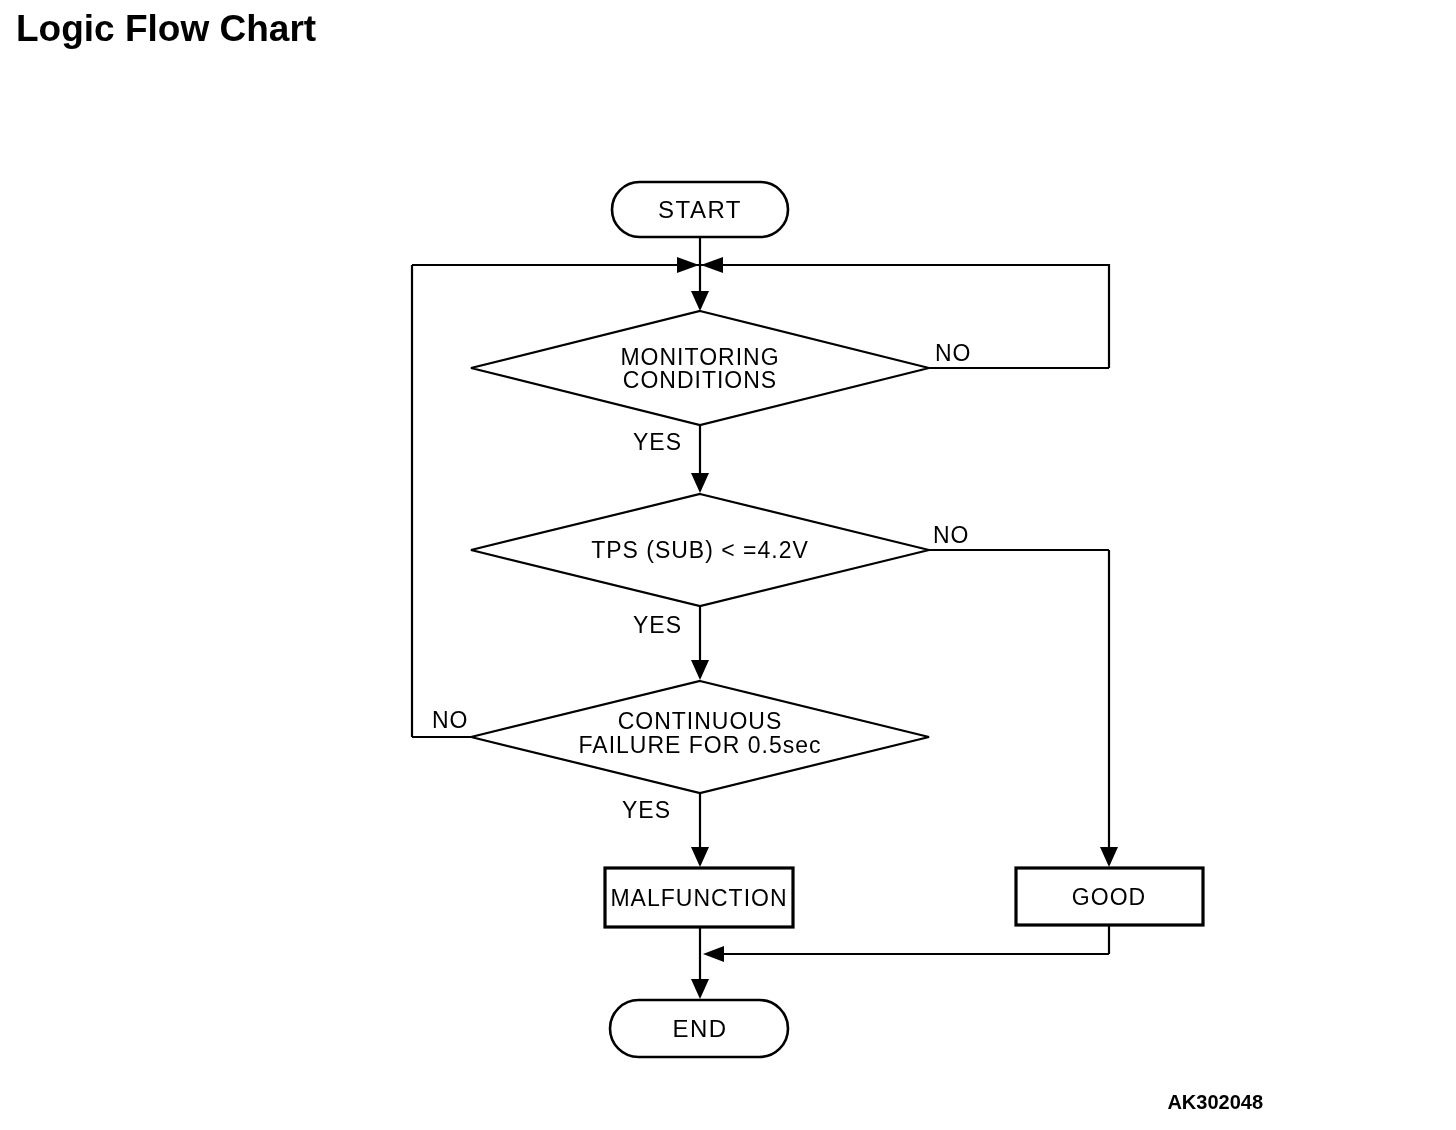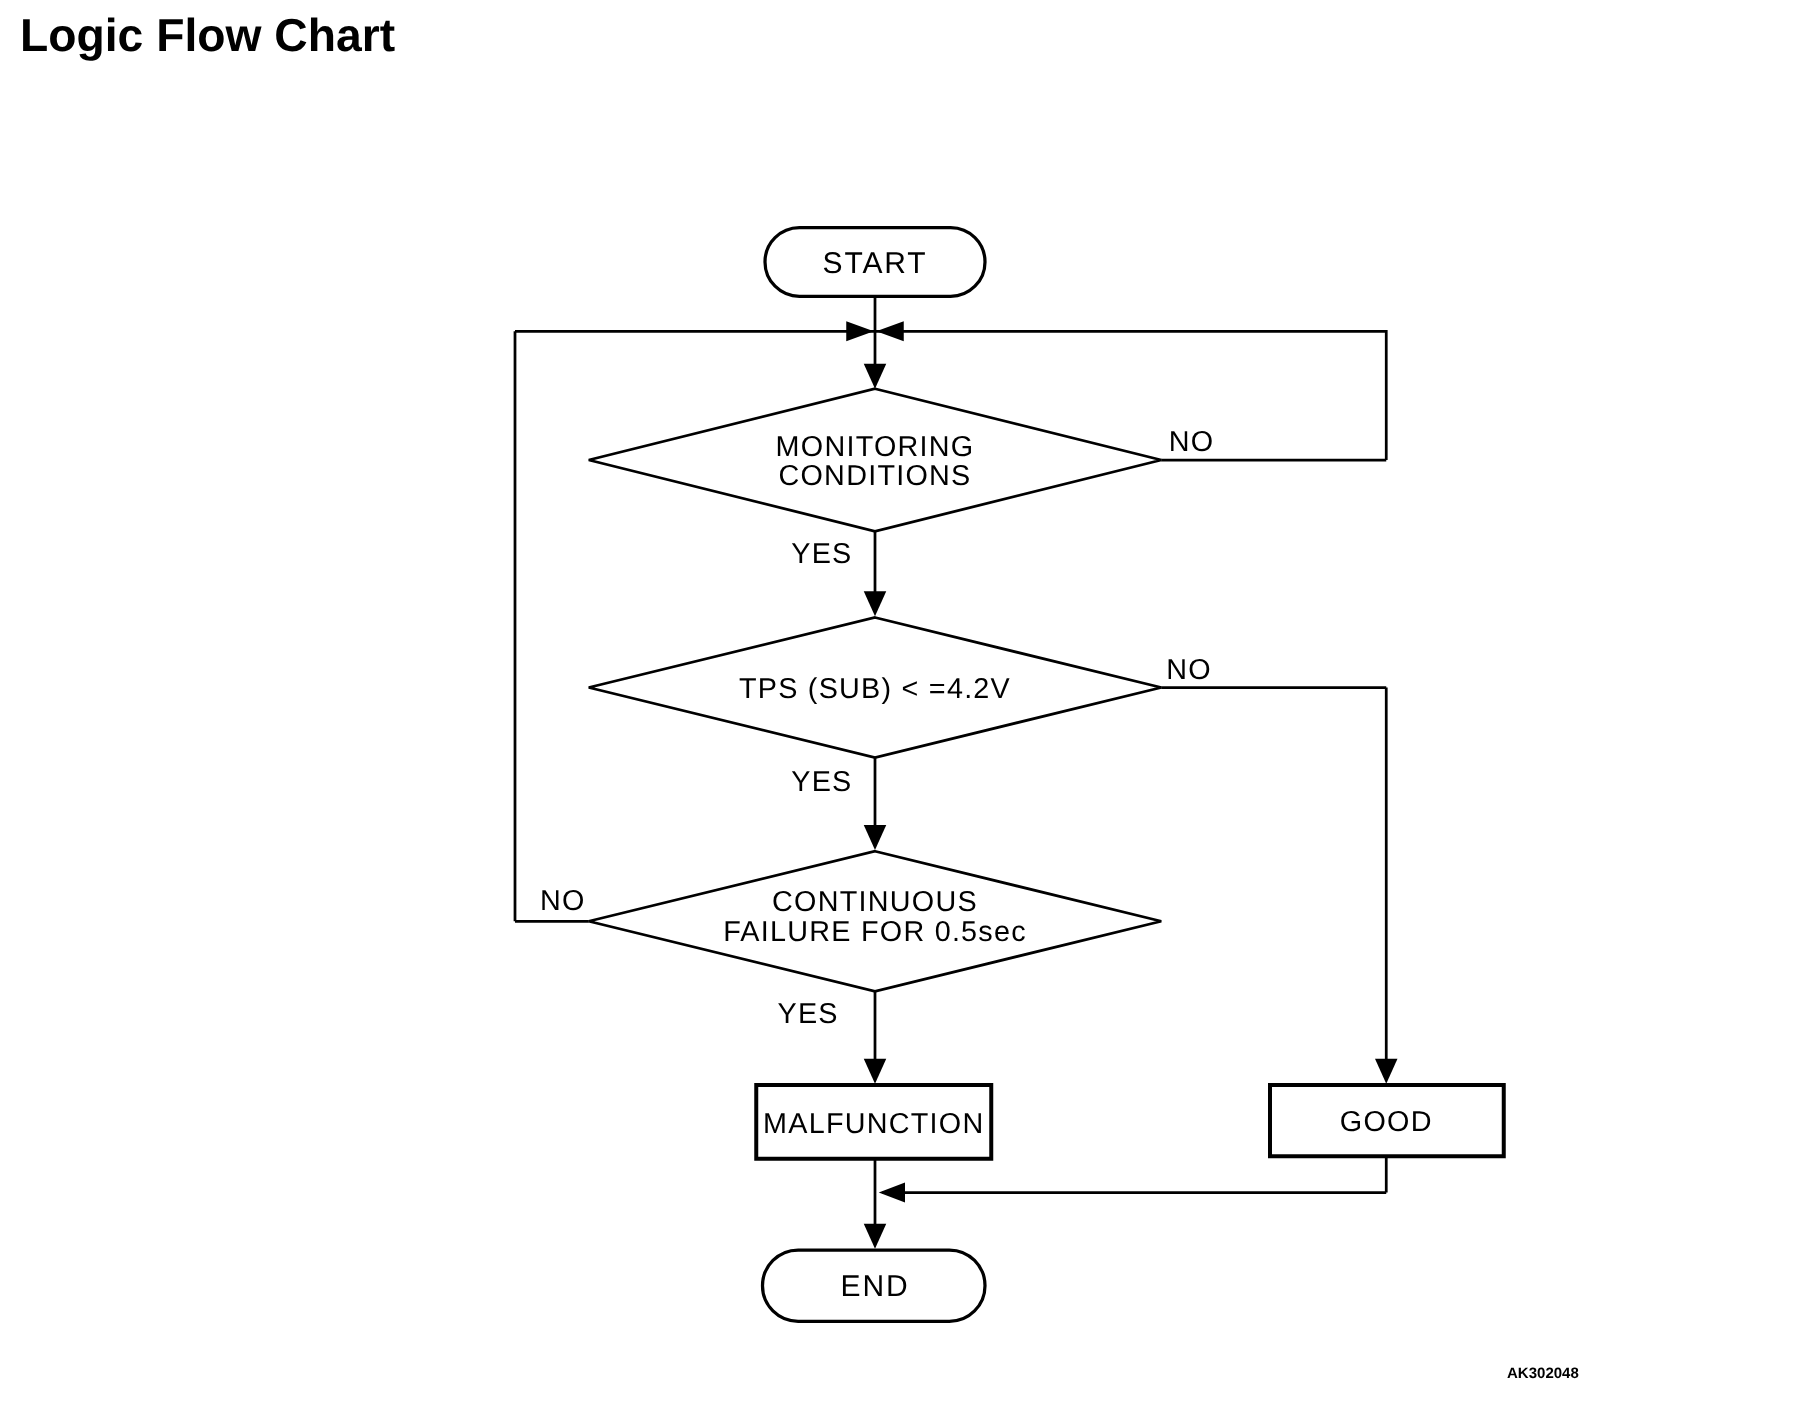--- a/index.html
+++ b/index.html
@@ -22,21 +22,21 @@
     margin: 0;
     font-size: 37px;
     font-weight: bold;
     color: #000000;
     letter-spacing: 0px;
   }
   .figure-code {
     position: absolute;
     top: 1091px;
     right: 33px;
-    font-size: 12px;
+    font-size: 20px;
     font-weight: bold;
     color: #000000;
   }
   svg.flowchart {
     position: absolute;
     left: 0;
     top: 0;
   }
   .edge {
     stroke: #000000;

